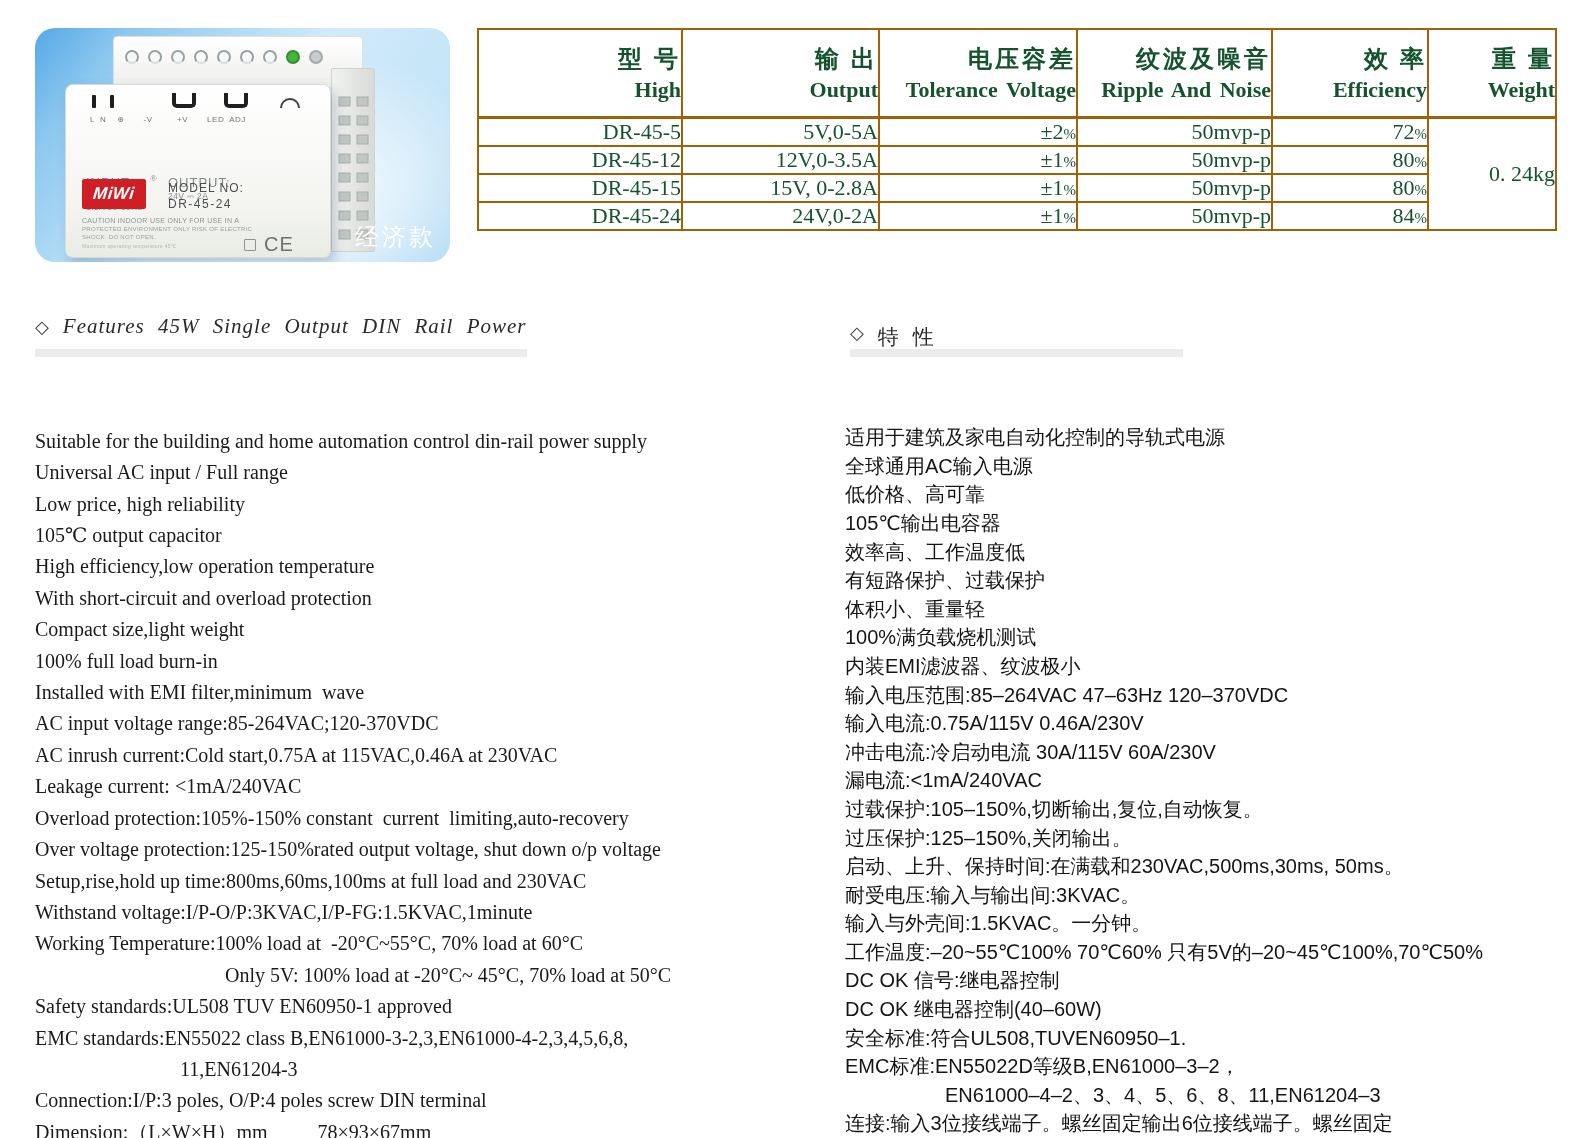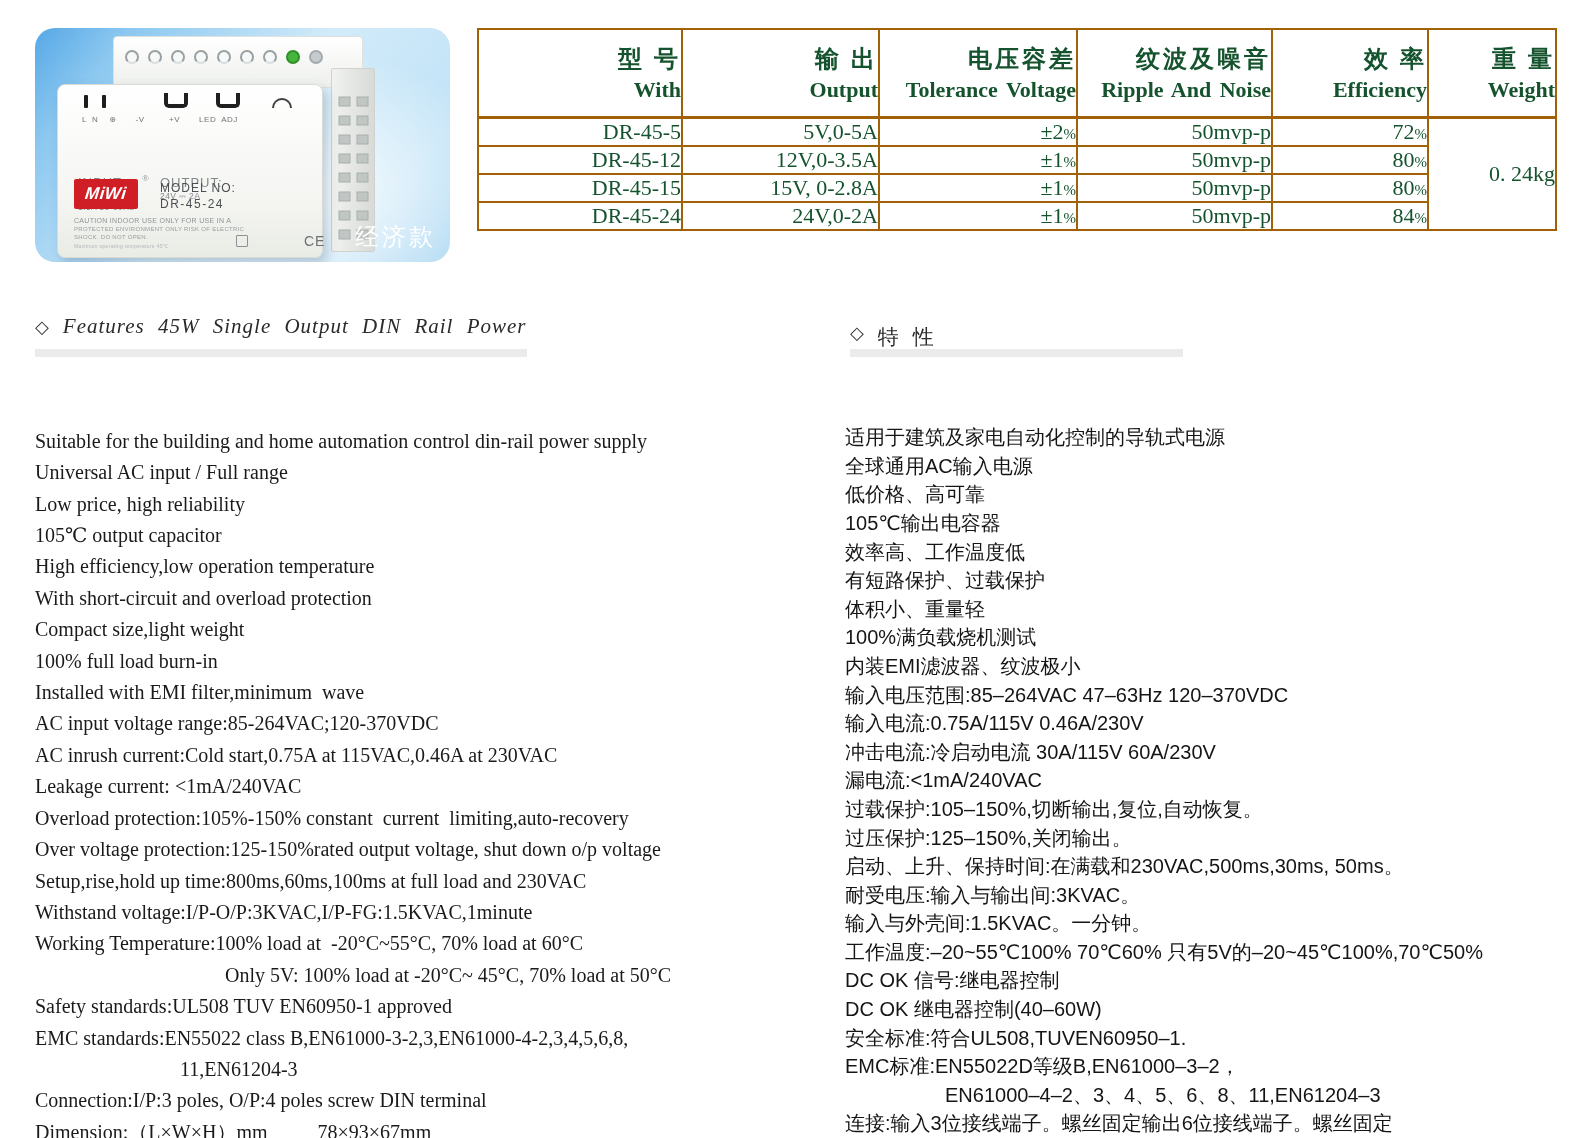--- a/index.html
+++ b/index.html
@@ -15,21 +15,21 @@
   .backplate { position:absolute; left:78px; top:8px; width:250px; height:52px;
     background:linear-gradient(180deg,#ffffff,#eef0ec); border:1px solid #dfe1dc; border-radius:4px; }
   .sideback { position:absolute; left:296px; top:40px; width:44px; height:184px;
     background:linear-gradient(90deg,#f2f3f0,#d7dad6); border:1px solid #cfd2cd; border-radius:2px; }
   .fins { position:absolute; left:4px; top:26px; }
   .terminals { position:absolute; left:90px; top:22px; display:flex; gap:9px; }
   .terminals i { display:block; width:14px; height:14px; border-radius:50%;
     background:#f7f9f9; border:2px solid #98a0a3; border-bottom-color:#d9dedf; }
   .terminals i.green { background:#46b53b; border-color:#2f8f28; }
   .terminals i.gray  { background:#c6ccce; border-color:#a4abae; }
-  .device-body { position:absolute; left:22px; top:56px; width:266px; height:174px;
+  .device-body { position:absolute; left:30px; top:56px; width:266px; height:174px;
     background:linear-gradient(180deg,#ffffff 0%,#f4f5f1 70%,#e9ebe5 100%);
     border:1px solid #d9dbd5; border-radius:8px; box-shadow:4px 6px 12px rgba(60,95,130,.30); }
   .pin { position:absolute; width:4px; height:13px; background:#1d1d1d; border-radius:1px; top:10px; }
   .clampU { position:absolute; top:8px; width:24px; height:15px; border:4px solid #1f1f1f; border-top:none; border-radius:0 0 5px 5px; }
   .adj-arc { position:absolute; top:13px; width:20px; height:10px; border:2px solid #3e3e3e; border-bottom:none; border-radius:10px 10px 0 0; }
   .term-label-row { position:absolute; left:24px; top:30px; font-family:"Liberation Sans","DejaVu Sans",sans-serif;
     font-size:8px; color:#6f7477; white-space:pre; letter-spacing:.5px; }
   .io-block { position:absolute; font-family:"Liberation Sans","DejaVu Sans",sans-serif; color:#83888b; }
   .io-block .t1 { font-size:13px; letter-spacing:1px;margin-top:40px; }
   .io-block .t2 { font-size:8.5px; margin-top:1px; letter-spacing:.4px; }
@@ -42,21 +42,21 @@
   .logo-reg { position:absolute; left:84px; top:88px; font-size:9px; color:#85898c; }
   .model-block { position:absolute; left:102px; top:96px; font-family:"Liberation Sans","DejaVu Sans",sans-serif;
     color:#4c4f51; font-size:12px; letter-spacing:1px; }
   .model-block .mno { margin-top:2px; letter-spacing:1.5px; }
   .caution { position:absolute; left:16px; top:132px; width:238px;
     font-family:"Liberation Sans","DejaVu Sans",sans-serif; color:#9aa0a2; font-size:6px; line-height:8px; letter-spacing:.3px; }
   .caution .c1 { font-size:7px; color:#8d9395; }
   .caution .c4 { font-size:5px; color:#b3b8ba; margin-top:1px; }
   .ce-row { position:absolute; left:178px; top:148px; display:flex; align-items:center; gap:8px; }
   .ce-box { width:12px; height:12px; border:1.5px solid #8d9295; border-radius:1px; }
-  .ce-txt { font-size:14px; color:#6c7174; letter-spacing:1px; font-family:"Liberation Sans","DejaVu Sans",sans-serif;margin-left:48px; }
+  .ce-txt { font-size:20px; color:#6c7174; letter-spacing:1px; font-family:"Liberation Sans","DejaVu Sans",sans-serif; }
   .badge { position:absolute; right:14px; bottom:9px; color:#ffffff; font-size:24px; letter-spacing:3px;
     font-family:"Liberation Sans","DejaVu Sans",sans-serif; }
 
   
   table.spec { position:absolute; left:477px; top:28px; width:1078px; border-collapse:collapse; table-layout:fixed; }
   table.spec th, table.spec td { border:2px solid #a16207; text-align:right; vertical-align:middle; color:#14532d; }
   table.spec thead th { height:88px; border-bottom-width:3px; }
   table.spec tbody td { height:28px; font-size:22px; }
   .th-zh { display:block; font-size:24px; letter-spacing:3px; }
   .th-en { display:block; font-size:22px; word-spacing:3px; margin-top:2px; }
@@ -161,21 +161,21 @@
       <col style="width:197px">
       <col style="width:198px">
     <col style="width:195px">
       <col style="width:156px">
       <col style="width:128px">
   </colgroup>
   <thead>
     <tr>
       <th>
           <span class="th-zh">型 号</span>
-          <span class="th-en">With</span>
+          <span class="th-en">High</span>
         </th>
       <th>
           <span class="th-zh">输 出</span>
           <span class="th-en">Output</span>
         </th>
       <th>
           <span class="th-zh">电压容差</span>
           <span class="th-en">Tolerance Voltage</span>
         </th>
       <th>

